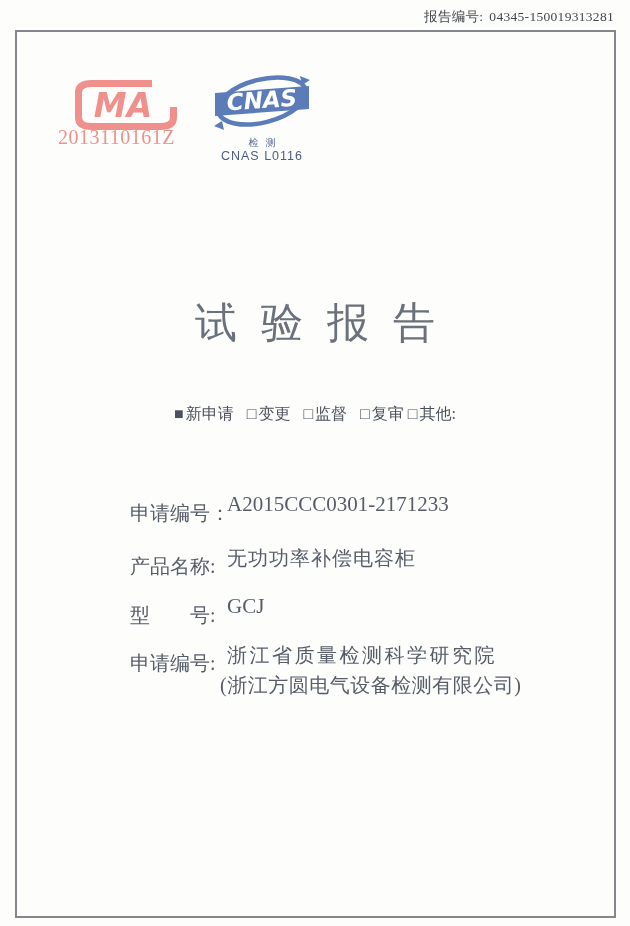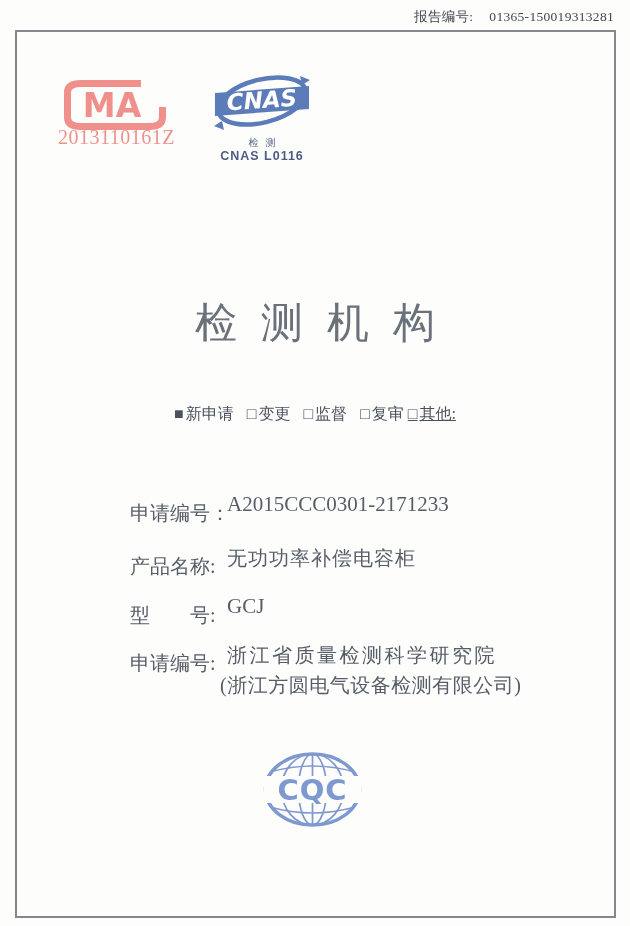--- a/index.html
+++ b/index.html
@@ -11,29 +11,29 @@
   #page{
     position:relative;width:630px;height:926px;
     background:#fdfdfc;overflow:hidden;
   }
   
   .report-no{
     position:absolute;top:8px;right:16px;
     font-size:13.5px;color:#43474c;letter-spacing:.3px;
     font-family:"Liberation Serif","DejaVu Serif",serif;
   }
-  .report-no .lbl{margin-right:16px;}
+  .report-no .lbl{margin-right:6px;}
   
   .frame{
     position:absolute;left:15px;top:30px;width:601px;height:888px;
     border:2px solid var(--border_gray);box-sizing:border-box;
     background:transparent;
   }
   
-  .cma{position:absolute;left:64px;top:79px;width:102px;height:75px;}
+  .cma{position:absolute;left:75px;top:79px;width:102px;height:75px;font-style:italic;}
   .cma svg{display:block;}
   .cma-number{
     position:absolute;left:58px;top:126px;width:136px;
     font-size:20px;letter-spacing:.5px;
     color:var(--cma_pink);
   }
   .cma-stroke{stroke:var(--cma_pink);fill:none;}
   .cma-fill{fill:var(--cma_pink);}
   .cma-letters{
     font-family:"DejaVu Sans","Liberation Sans",sans-serif;
@@ -48,41 +48,40 @@
     font-weight:700;font-style:italic;font-size:23px;fill:#ffffff;
   }
   .cnas-caption{
     position:absolute;left:0;top:64px;width:100px;text-align:center;
     font-size:10px;letter-spacing:7px;text-indent:7px;color:#5a688e;font-family:Liberation Mono, monospace;
   }
   .cnas-code{
     position:absolute;left:0;top:77px;width:100px;text-align:center;
     font-size:12.5px;letter-spacing:1px;color:var(--cnas_text);
     font-family:"Liberation Sans","DejaVu Sans",sans-serif;
-    font-weight:bold;
   }
   
   .title-1{
     position:absolute;left:0;top:212px;width:630px;text-align:center;
     font-size:45px;color:var(--title_ink);letter-spacing:11px;text-indent:11px;
     font-weight:400;
   }
   .title-2{
     position:absolute;left:0;top:295px;width:630px;text-align:center;
     font-size:42px;color:var(--title_ink);letter-spacing:24px;text-indent:24px;
     font-weight:400;
   }
   
   .app-type{
     position:absolute;left:0;top:404px;width:630px;text-align:center;
     font-size:16px;color:#4b515c;white-space:nowrap;
   }
   .cb-item{margin-right:9px;}
   .cb-item.no-gap{margin-right:0;}
-  .cb-item:last-child{margin-right:0;text-decoration:underline;}
+  .cb-item:last-child{margin-right:0;}
   .cb-box{margin-right:2px;}
   
   .field{position:absolute;left:130px;font-size:20px;color:#565d67;white-space:nowrap;}
   .field .f-label{display:inline-block;min-width:96px;margin-top:8px;}
   .field .f-value{position:absolute;left:97px;white-space:nowrap;text-align:center;}
   .f-row0{top:492px;}
   .f-row1{top:545px;}
   .f-row1 .f-value{letter-spacing:1px;}
   .f-row2{top:594px;}
   .f-row3{top:642px;}
@@ -96,21 +95,21 @@
     font-family:"DejaVu Sans","Liberation Sans",sans-serif;
     font-weight:800;font-size:29px;fill:var(--cqc_blue);letter-spacing:1px;
   }
 </style>
 </head>
 <body>
 
 <div id="page">
 
   <div class="report-no">
-    <span class="lbl">报告编号:</span><span>01365-150019313281</span>
+    <span class="lbl">报告编号:</span><span>04345-150019313281</span>
   </div>
 
   <div class="frame"></div>
 
   <div class="cma">
     <svg width="102" height="52" viewBox="0 0 102 52">
       <path class="cma-stroke" stroke-width="7" stroke-linecap="butt" d="M 77 4.5 H 17 Q 3.5 4.5 3.5 13.5 V 38.5 Q 3.5 47.5 17 47.5 H 85 Q 98.5 47.5 98.5 38.5 V 28"></path>
       <text class="cma-fill cma-letters" x="48" y="38" text-anchor="middle">MA</text>
     </svg>
   </div>
@@ -123,21 +122,21 @@
       </g>
       <polygon class="cnas-fill" points="88,4 98,8 90,13"></polygon>
       <polygon class="cnas-fill" points="12,58 2,54 10,49"></polygon>
       <polygon class="cnas-fill" points="3,21 97,14 97,37 3,44"></polygon>
       <text class="cnas-letters" x="50" y="36" text-anchor="middle" transform="rotate(-4 50 29)">CNAS</text>
     </svg>
     <div class="cnas-caption">检测</div>
     <div class="cnas-code">CNAS L0116</div>
   </div>
 
-  <div class="title-2">检测机构</div>
+  <div class="title-2">试验报告</div>
 
   <div class="app-type">
     <span class="cb-item"><span class="cb-box">■</span><span>新申请</span></span>
     <span class="cb-item"><span class="cb-box">□</span><span>变更</span></span>
     <span class="cb-item"><span class="cb-box">□</span><span>监督</span></span>
     <span class="cb-item no-gap"><span class="cb-box">□</span><span>复审</span></span>
     <span class="cb-item"><span class="cb-box">□</span><span>其他:</span></span>
   </div>
 
   <div class="field f-row0">
@@ -151,26 +150,14 @@
   <div class="field f-row2">
     <span class="f-label">型　　号:</span>
     <span class="f-value f-serif-val">GCJ</span>
   </div>
   <div class="field f-row3">
     <span class="f-label">申请编号:</span>
     <span class="f-value">浙江省质量检测科学研究院</span>
   </div>
   <div class="field f-row3b">(浙江方圆电气设备检测有限公司)</div>
 
-  <div class="cqc">
-    <svg width="99" height="77" viewBox="0 0 99 77">
-      <ellipse class="cqc-stroke" cx="49.5" cy="38.5" rx="47" ry="35.5" stroke-width="3.4"></ellipse>
-      <ellipse class="cqc-stroke" cx="49.5" cy="38.5" rx="31" ry="35.5" stroke-width="1.7"></ellipse>
-      <ellipse class="cqc-stroke" cx="49.5" cy="38.5" rx="14" ry="35.5" stroke-width="1.7"></ellipse>
-      <line class="cqc-stroke" x1="49.5" y1="3" x2="49.5" y2="74" stroke-width="1.7"></line>
-      <path class="cqc-stroke" stroke-width="1.7" d="M 7 21 Q 49.5 9 92 21"></path>
-      <path class="cqc-stroke" stroke-width="1.7" d="M 7 56 Q 49.5 68 92 56"></path>
-      <rect x="1" y="25" width="97" height="27" fill="#fdfdfc"></rect>
-      <text class="cqc-letters" x="49.5" y="49" text-anchor="middle">CQC</text>
-    </svg>
-  </div>
 
 </div>
 
 </body></html>

